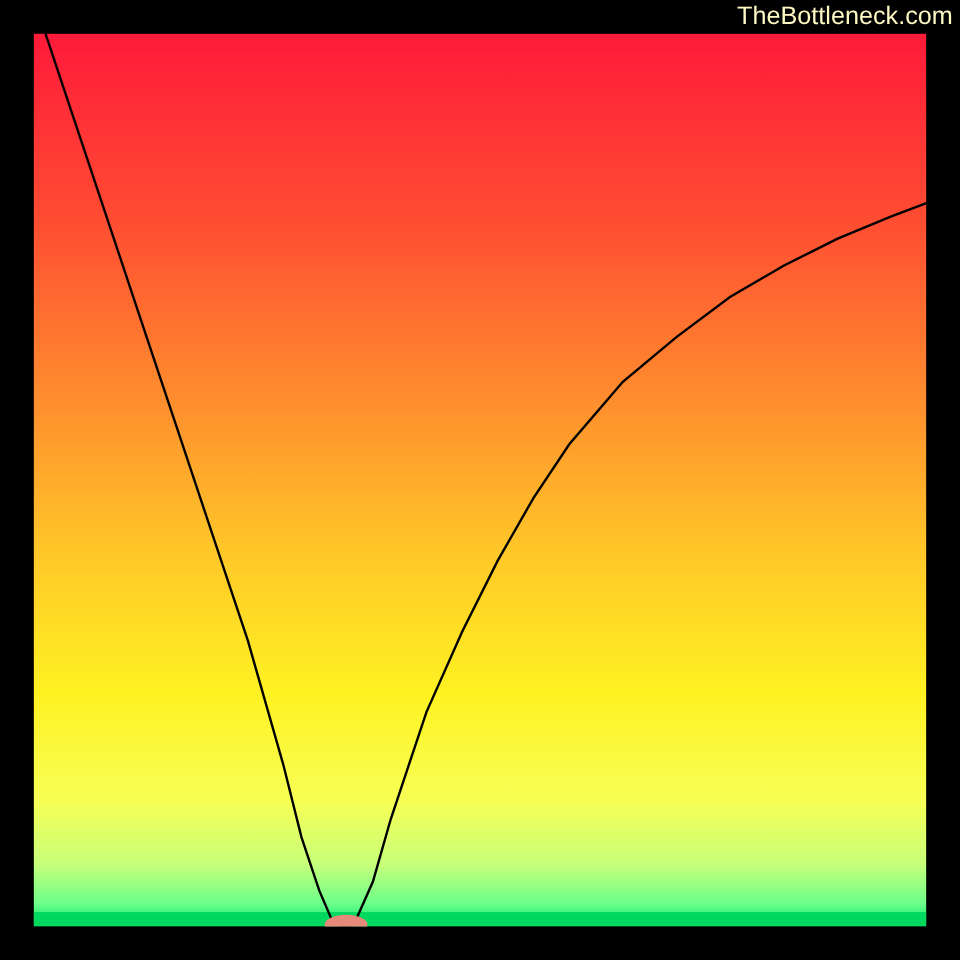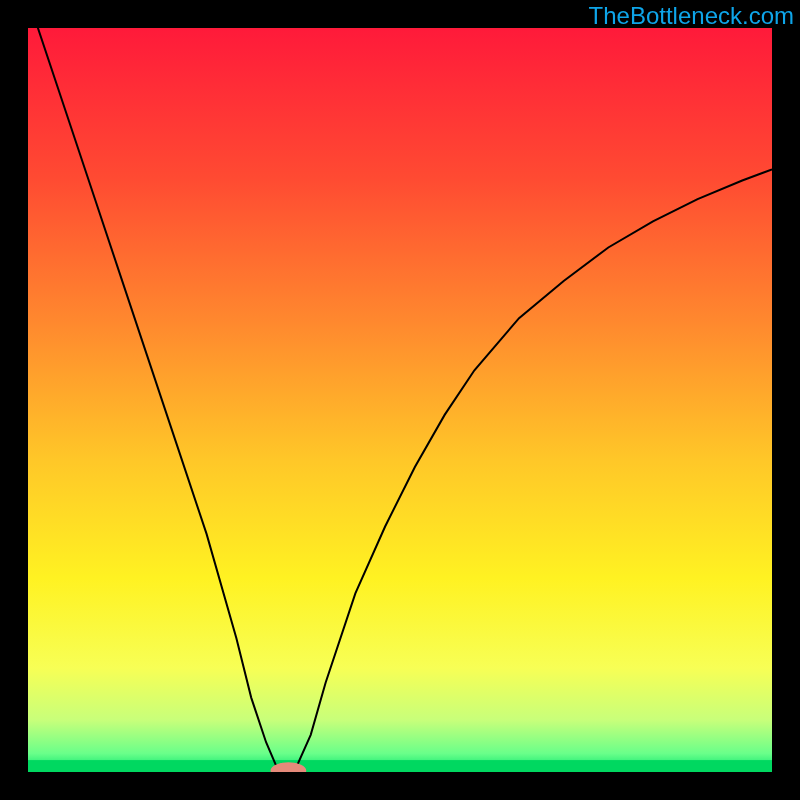--- a/index.html
+++ b/index.html
@@ -8,22 +8,22 @@
     height: 800px;
     background: #000;
     font-family: Arial, Helvetica, sans-serif;
     position: relative;
     overflow: hidden;
   }
   .watermark {
     position: absolute;
     top: 2px;
     right: 6px;
-    color: #0ea5e9;
-    font-size: 24px;
+    color: #fef9c3;
+    font-size: 21px;
     font-weight: 400;
     z-index: 10;
   }
   .frame {
     position: absolute;
     top: 28px;
     left: 28px;
     width: 744px;
     height: 744px;
     background: #000;

